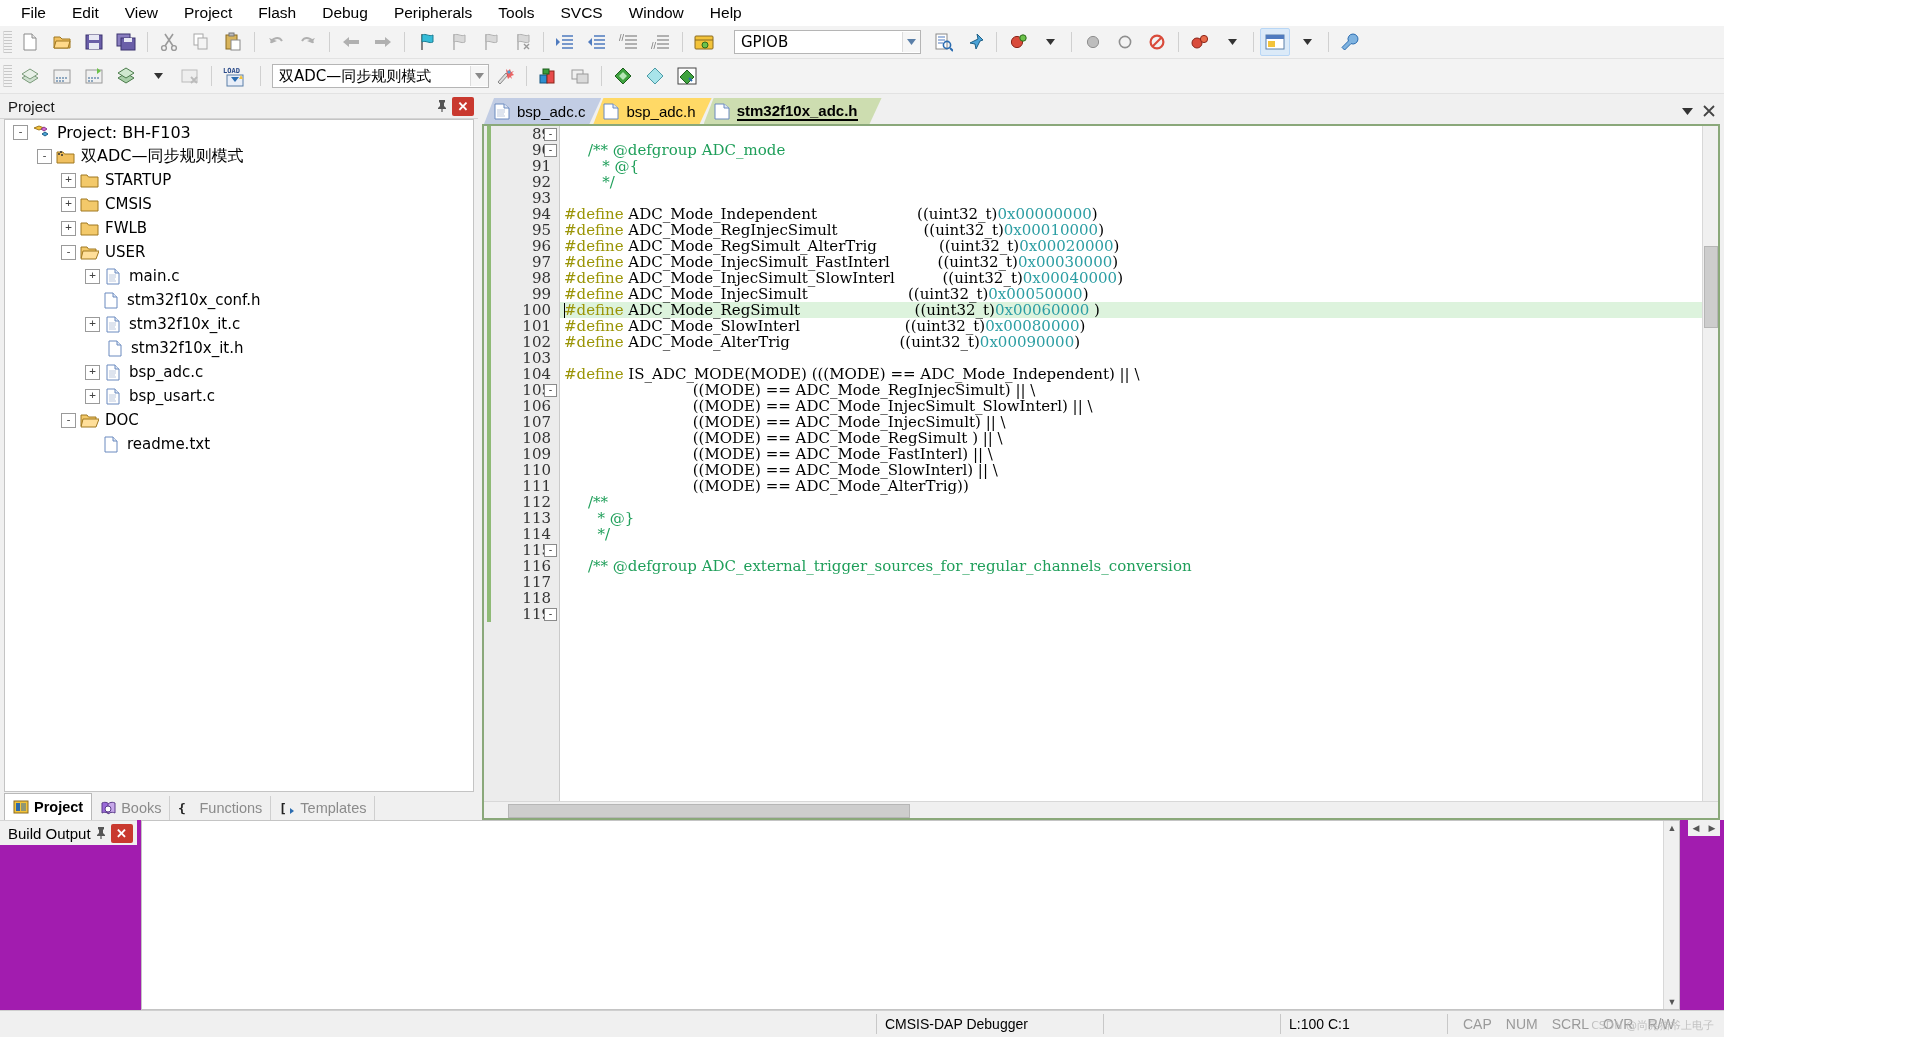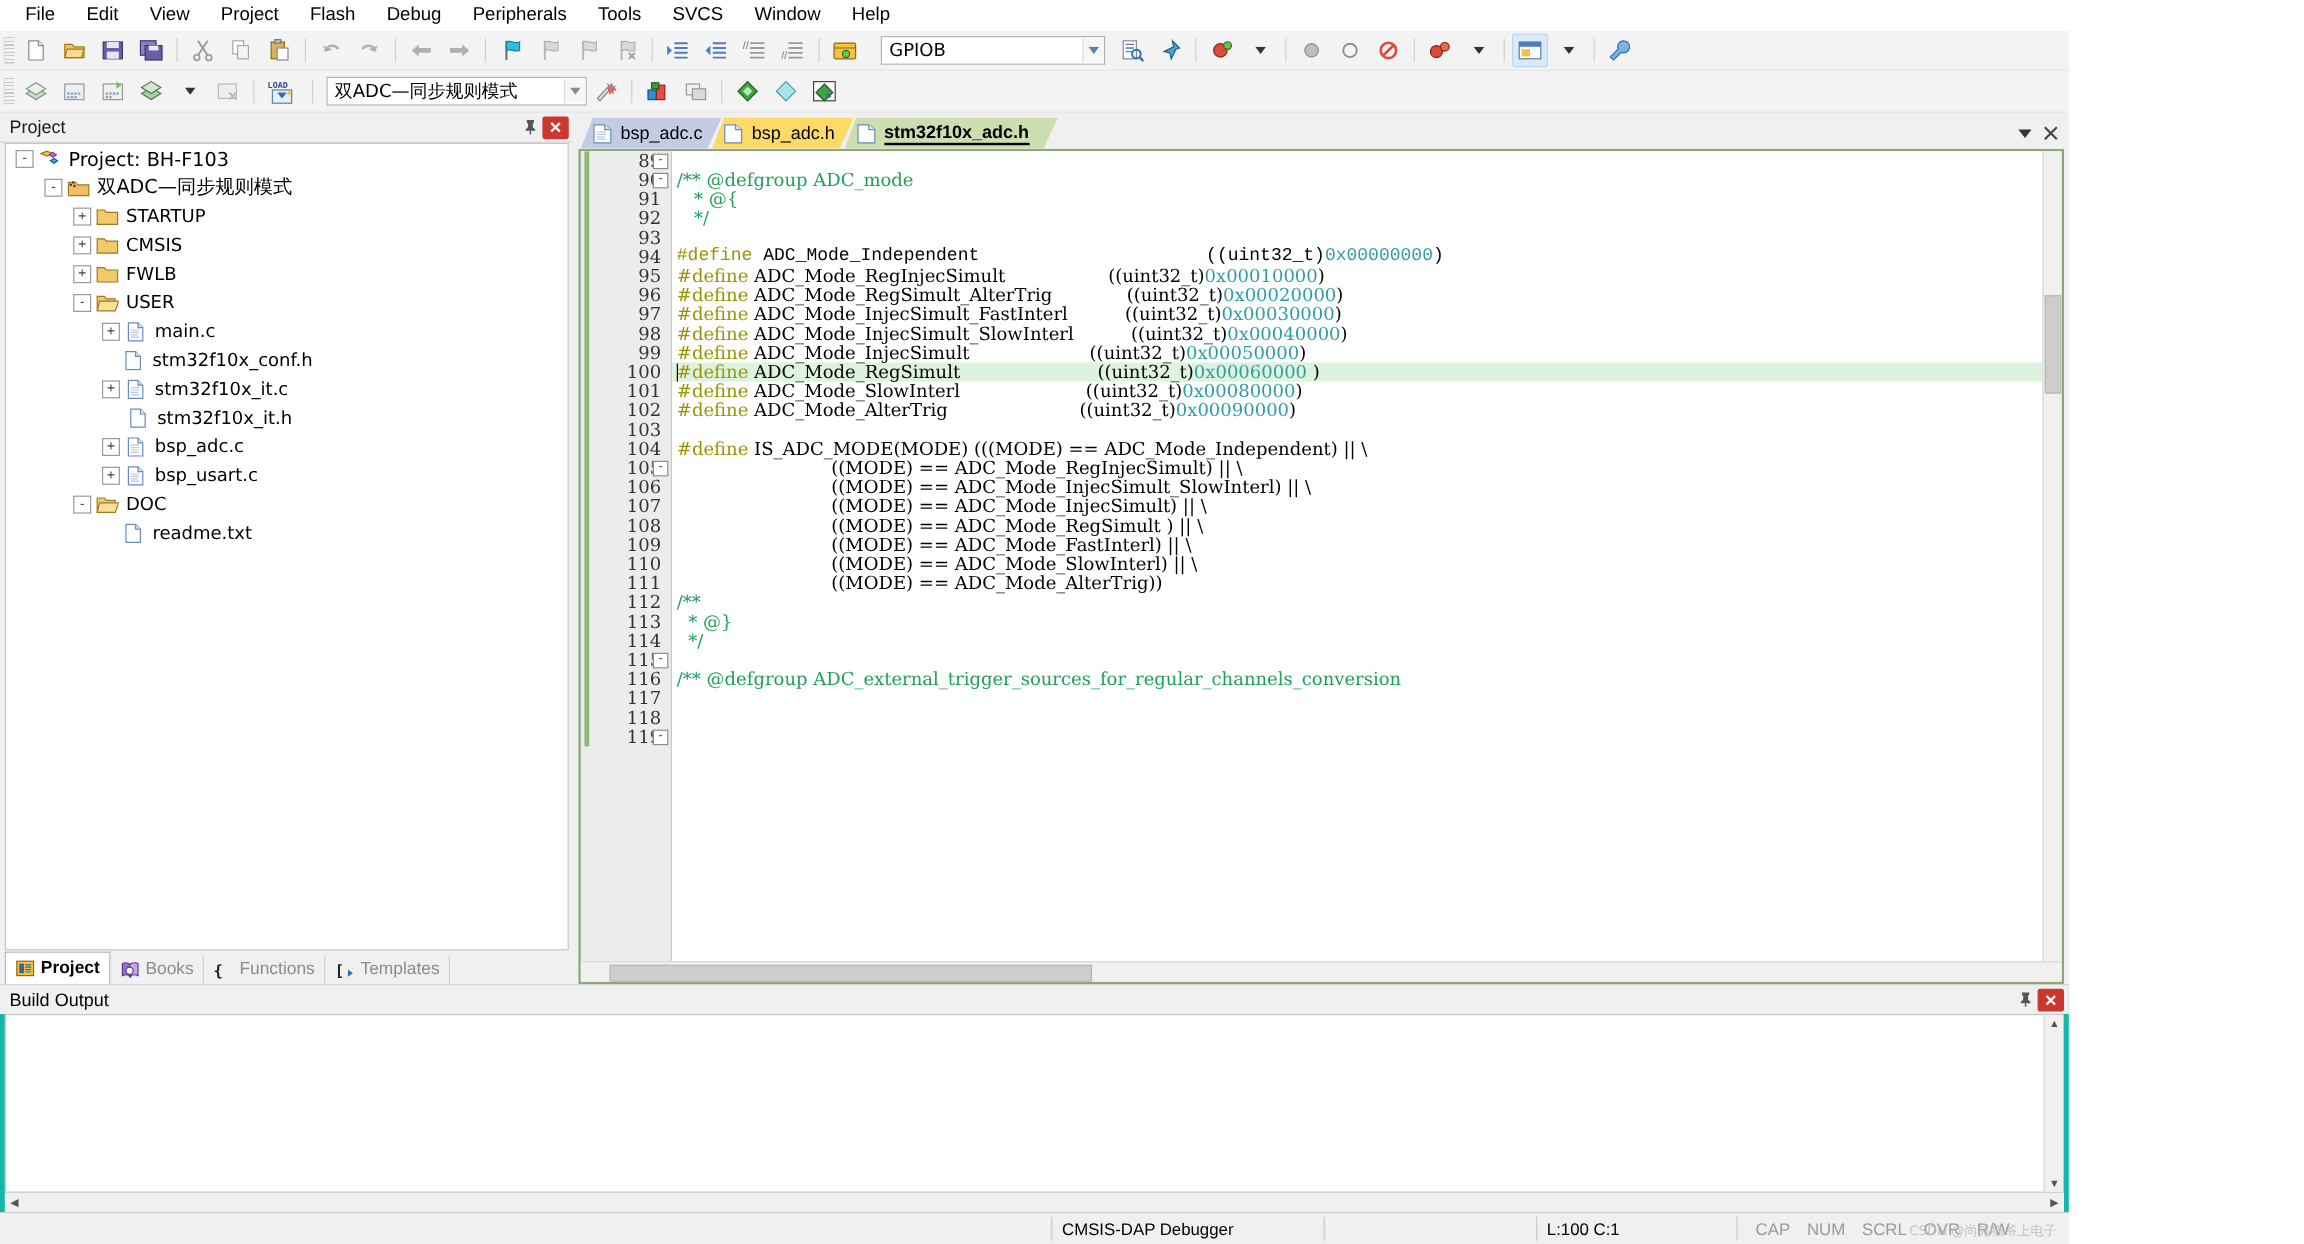--- a/index.html
+++ b/index.html
@@ -74,32 +74,32 @@
   .edinner{flex:1 1 auto;display:flex;min-height:0;overflow:hidden;position:relative;}
   .gutter{width:75px;flex:0 0 auto;background:#ececec;border-right:1px solid #cacaca;position:relative;}
   .modbar{position:absolute;left:3px;top:0;width:4px;background:#8fba76;}
   .code{flex:1 1 auto;position:relative;overflow:hidden;background:#fff;}
   .crow{height:16px;line-height:16px;white-space:pre;font-family:"DejaVu Serif","Liberation Serif",serif;font-size:15px;}
   .gnum{height:16px;line-height:16px;text-align:right;padding-right:8px;font-family:"DejaVu Serif","Liberation Serif",serif;
         font-size:15px;color:#333;}
   .fold{position:absolute;width:11px;height:11px;border:1px solid #8a8a8a;background:#fff;
         font-size:10px;line-height:9px;text-align:center;color:#333;font-family:"DejaVu Sans Mono",monospace;}
   .hl{background:#ddf3dd;}
-  .cm{color:#1f9f5a;}
+  .cm{color:#1f9f5a;margin-left:24px;}
   .kw{color:#9a9405;}
   .num{color:#2c9ea3;}
   .pl{color:#000;}
   .caret{position:absolute;width:1px;background:#000;height:15px;}
   .hscroll{height:16px;background:#f0f0f0;border-top:1px solid #d8d8d8;position:relative;}
   .hthumb{position:absolute;top:2px;height:12px;background:#cdcdcd;border:1px solid #b6b6b6;}
   .vscroll{width:15px;background:#f0f0f0;border-left:1px solid #d8d8d8;position:relative;flex:0 0 auto;}
   .vthumb{position:absolute;left:1px;width:12px;background:#cdcdcd;border:1px solid #b6b6b6;}
 
   
-  .buildpanel{height:190px;flex:0 0 auto;display:flex;flex-direction:column;background:#14b8a6;}
+  .buildpanel{height:190px;flex:0 0 auto;display:flex;flex-direction:row;background:#a21caf;}
   .buildhdr{height:24px;display:flex;align-items:center;background:#f0f0f0;border-top:1px solid #d4d4d4;}
   .buildhdr .title{flex:1;padding-left:8px;font-size:15px;}
   .buildbody{flex:1 1 auto;background:#fff;border:1px solid #c4c4c4;margin:0 4px;display:flex;}
   .buildtext{flex:1;padding:3px 5px;font-family:"DejaVu Sans Mono","Liberation Mono",monospace;font-size:13px;color:#000;}
   .buildhs{height:16px;background:#f0f0f0;margin:0 4px;position:relative;display:flex;align-items:center;}
   .arrbtn{width:16px;height:14px;display:flex;align-items:center;justify-content:center;font-size:9px;color:#555;}
 
   
   .statusbar{height:26px;flex:0 0 auto;display:flex;align-items:center;background:#f0f0f0;border-top:1px solid #cfcfcf;font-size:14px;}
   .sseg{height:20px;display:flex;align-items:center;padding:0 8px;border-left:1px solid #c8c8c8;}
@@ -803,21 +803,21 @@
               <div class="gnum">118</div>
               <div class="gnum">119</div>
               <div class="fold" style="left: 60px; top: 482px;">-</div>
             </div>
           <div class="code" id="code">
               <div class="crow" style="padding-left: 4px;">&nbsp;</div>
               <div class="crow" style="padding-left: 4px;"><span class="cm">/** @defgroup ADC_mode</span></div>
               <div class="crow" style="padding-left: 4px;"><span class="cm">   * @{</span></div>
               <div class="crow" style="padding-left: 4px;"><span class="cm">   */</span></div>
               <div class="crow" style="padding-left: 4px;">&nbsp;</div>
-              <div class="crow" style="padding-left: 4px; font-family: Liberation Mono, monospace;"><span class="kw">#define</span><span class="pl"> ADC_Mode_Independent                     ((uint32_t)</span><span class="num">0x00000000</span><span class="pl">)</span></div>
+              <div class="crow" style="padding-left: 4px;"><span class="kw">#define</span><span class="pl"> ADC_Mode_Independent                     ((uint32_t)</span><span class="num">0x00000000</span><span class="pl">)</span></div>
               <div class="crow" style="padding-left: 4px;"><span class="kw">#define</span><span class="pl"> ADC_Mode_RegInjecSimult                  ((uint32_t)</span><span class="num">0x00010000</span><span class="pl">)</span></div>
               <div class="crow" style="padding-left: 4px;"><span class="kw">#define</span><span class="pl"> ADC_Mode_RegSimult_AlterTrig             ((uint32_t)</span><span class="num">0x00020000</span><span class="pl">)</span></div>
               <div class="crow" style="padding-left: 4px;"><span class="kw">#define</span><span class="pl"> ADC_Mode_InjecSimult_FastInterl          ((uint32_t)</span><span class="num">0x00030000</span><span class="pl">)</span></div>
               <div class="crow" style="padding-left: 4px;"><span class="kw">#define</span><span class="pl"> ADC_Mode_InjecSimult_SlowInterl          ((uint32_t)</span><span class="num">0x00040000</span><span class="pl">)</span></div>
               <div class="crow" style="padding-left: 4px;"><span class="kw">#define</span><span class="pl"> ADC_Mode_InjecSimult                     ((uint32_t)</span><span class="num">0x00050000</span><span class="pl">)</span></div>
               <div class="crow hl" style="padding-left: 4px; margin-right: 0px; width: 100%;"><span class="kw">#define</span><span class="pl"> ADC_Mode_RegSimult                        ((uint32_t)</span><span class="num">0x00060000</span><span class="pl"> )</span></div>
               <div class="crow" style="padding-left: 4px;"><span class="kw">#define</span><span class="pl"> ADC_Mode_SlowInterl                      ((uint32_t)</span><span class="num">0x00080000</span><span class="pl">)</span></div>
               <div class="crow" style="padding-left: 4px;"><span class="kw">#define</span><span class="pl"> ADC_Mode_AlterTrig                       ((uint32_t)</span><span class="num">0x00090000</span><span class="pl">)</span></div>
               <div class="crow" style="padding-left: 4px;">&nbsp;</div>
               <div class="crow" style="padding-left: 4px;"><span class="kw">#define</span><span class="pl"> IS_ADC_MODE(MODE) (((MODE) == ADC_Mode_Independent) || \</span></div>

